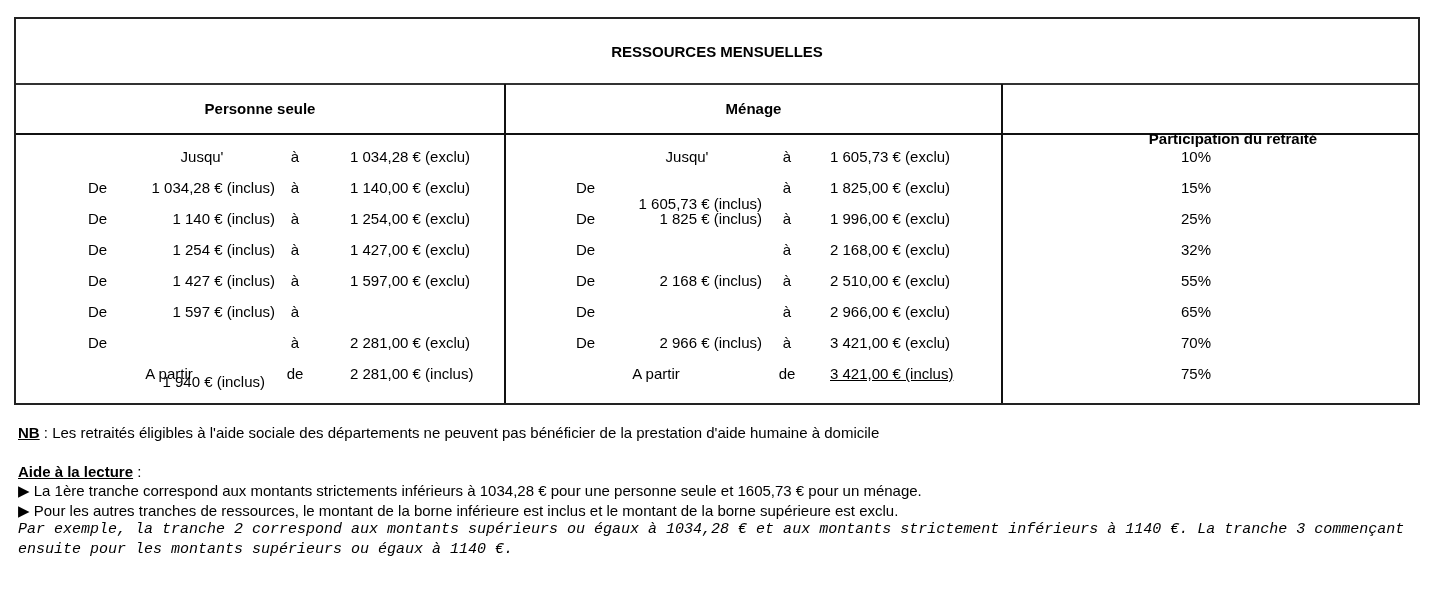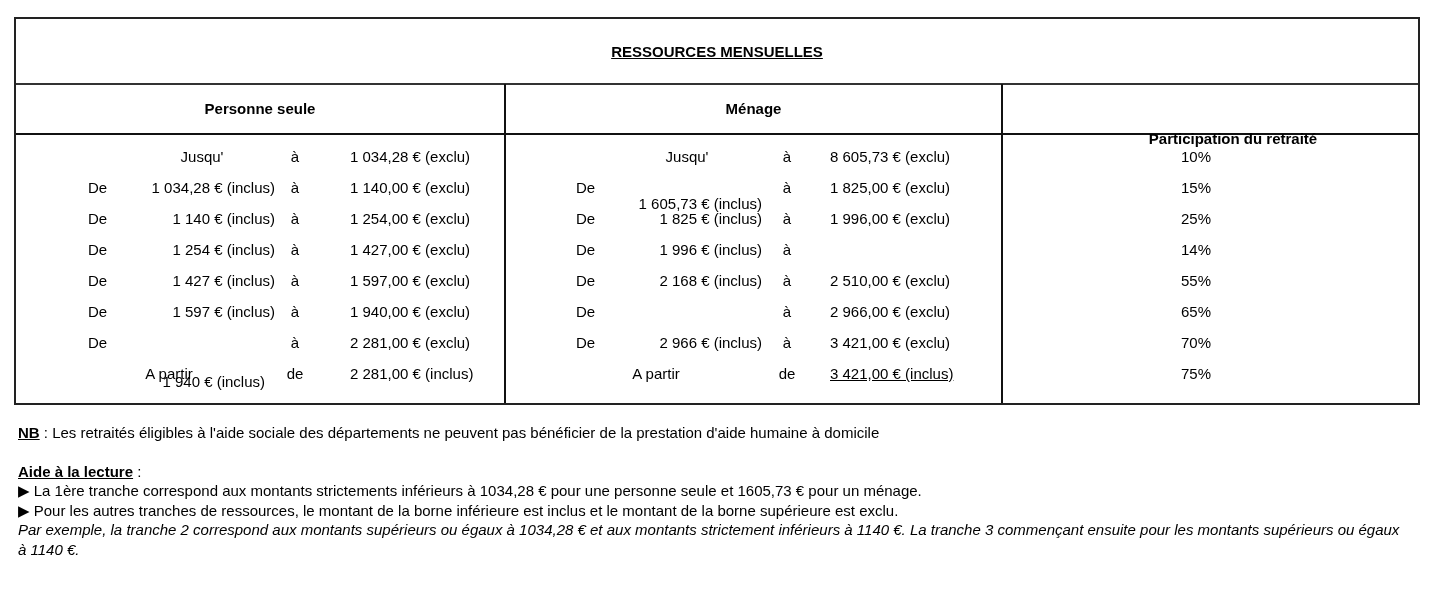--- a/index.html
+++ b/index.html
@@ -1,31 +1,31 @@
 <!DOCTYPE html>
 <html><head>
   <meta charset="utf-8">
   <style>
     html, body { margin: 0; padding: 0; background: #ffffff; }
     body { width: 1433px; height: 610px; position: relative; font-family: "Liberation Sans", sans-serif; color: #000; font-size: 15px; overflow: hidden; }
     .table { position: absolute; left: 14px; top: 17px; width: 1406px; height: 388px; border: 2px solid #222; box-sizing: border-box; }
-    .title-row { position: absolute; left: 0; top: 0; width: 100%; height: 64px; border-bottom: 2px solid #333; display: flex; align-items: center; justify-content: center; font-weight: bold; font-size: 15px; text-decoration: underline; }
+    .title-row { position: absolute; left: 0; top: 0; width: 100%; height: 64px; border-bottom: 2px solid #333; display: flex; align-items: center; justify-content: center; font-weight: bold; font-size: 15px; }
     .head-row { position: absolute; left: 0; top: 65px; width: 100%; height: 49px; border-bottom: 2px solid #111; }
     .hcell { position: absolute; top: 0; height: 100%; display: flex; align-items: center; justify-content: center; font-weight: bold; font-size: 15px; }
     .vline { position: absolute; top: 65px; bottom: 0; width: 2px; background: #111; }
     .body { position: absolute; left: 0; top: 116px; width: 100%; bottom: 0; }
     .row { position: absolute; left: 0; width: 100%; height: 31px; }
     .c { position: absolute; top: 0; height: 31px; line-height: 31px; white-space: nowrap; font-size: 15px; }
     .r { text-align: right; }
     .ctr { text-align: center; }
     .notes { position: absolute; left: 18px; top: 423px; width: 1400px; font-size: 15px; line-height: 19.5px; }
     .notes p { margin: 0; }
     .u-bold { font-weight: bold; text-decoration: underline; }
     .gap { height: 19px; }
-    .it { font-style: italic; font-family: Liberation Sans, sans-serif; }
+    .it { font-style: italic; font-family: Liberation Mono, monospace; }
   </style>
 </head>
 <body>
 
 <div class="table">
   <div class="title-row">RESSOURCES MENSUELLES</div>
   <div class="head-row">
     <div class="hcell" style="left:0;width:488px;">Personne seule</div>
     <div class="hcell" style="left:490px;width:495px;">Ménage</div>
     <div class="hcell" style="left:987px;width:460px;margin-top:30px;">Participation du retraité</div>
@@ -35,21 +35,21 @@
 
   <div class="body" id="tbody">
       <div class="row" style="top: 6px;">
         <span class="c" style="left:72px;"></span>
         <span class="c ctr" style="left:150px;width:72px;">Jusqu'</span>
         <span class="c ctr" style="left:264px;width:30px;">à</span>
         <span class="c" style="left:334px;">1 034,28 € (exclu)</span>
         <span class="c" style="left:560px;"></span>
         <span class="c ctr" style="left:635px;width:72px;">Jusqu'</span>
         <span class="c ctr" style="left:756px;width:30px;">à</span>
-        <span class="c" style="left:814px;">8 605,73 € (exclu)</span>
+        <span class="c" style="left:814px;">1 605,73 € (exclu)</span>
         <span class="c ctr" style="left:1140px;width:80px;">10%</span>
       </div>
       <div class="row" style="top: 37px;">
         <span class="c" style="left:72px;">De</span>
         <span class="c r" style="left:110px;width:149px;">1 034,28 € (inclus)</span>
         <span class="c ctr" style="left:264px;width:30px;">à</span>
         <span class="c" style="left:334px;">1 140,00 € (exclu)</span>
         <span class="c" style="left:560px;">De</span>
         <span class="c r" style="left:590px;width:156px;margin-top:16px;">1 605,73 € (inclus)</span>
         <span class="c ctr" style="left:756px;width:30px;">à</span>
@@ -66,40 +66,39 @@
         <span class="c ctr" style="left:756px;width:30px;">à</span>
         <span class="c" style="left:814px;">1 996,00 € (exclu)</span>
         <span class="c ctr" style="left:1140px;width:80px;">25%</span>
       </div>
       <div class="row" style="top: 99px;">
         <span class="c" style="left:72px;">De</span>
         <span class="c r" style="left:110px;width:149px;">1 254 € (inclus)</span>
         <span class="c ctr" style="left:264px;width:30px;">à</span>
         <span class="c" style="left:334px;">1 427,00 € (exclu)</span>
         <span class="c" style="left:560px;">De</span>
-        <span class="c r" style="left:590px;width:156px;">1 996 € (inclus)</span>
         <span class="c ctr" style="left:756px;width:30px;">à</span>
-        <span class="c ctr" style="left:1140px;width:80px;">14%</span>
+        <span class="c" style="left:814px;">2 168,00 € (exclu)</span>
+        <span class="c ctr" style="left:1140px;width:80px;">32%</span>
       </div>
       <div class="row" style="top: 130px;">
         <span class="c" style="left:72px;">De</span>
         <span class="c r" style="left:110px;width:149px;">1 427 € (inclus)</span>
         <span class="c ctr" style="left:264px;width:30px;">à</span>
         <span class="c" style="left:334px;">1 597,00 € (exclu)</span>
         <span class="c" style="left:560px;">De</span>
         <span class="c r" style="left:590px;width:156px;">2 168 € (inclus)</span>
         <span class="c ctr" style="left:756px;width:30px;">à</span>
         <span class="c" style="left:814px;">2 510,00 € (exclu)</span>
         <span class="c ctr" style="left:1140px;width:80px;">55%</span>
       </div>
       <div class="row" style="top: 161px;">
         <span class="c" style="left:72px;">De</span>
         <span class="c r" style="left:110px;width:149px;">1 597 € (inclus)</span>
         <span class="c ctr" style="left:264px;width:30px;">à</span>
-        <span class="c" style="left:334px;">1 940,00 € (exclu)</span>
         <span class="c" style="left:560px;">De</span>
         <span class="c ctr" style="left:756px;width:30px;">à</span>
         <span class="c" style="left:814px;">2 966,00 € (exclu)</span>
         <span class="c ctr" style="left:1140px;width:80px;">65%</span>
       </div>
       <div class="row" style="top: 192px;">
         <span class="c" style="left:72px;">De</span>
         <span class="c r" style="left:100px;width:149px;margin-top:39px;">1 940 € (inclus)</span>
         <span class="c ctr" style="left:264px;width:30px;">à</span>
         <span class="c" style="left:334px;">2 281,00 € (exclu)</span>

